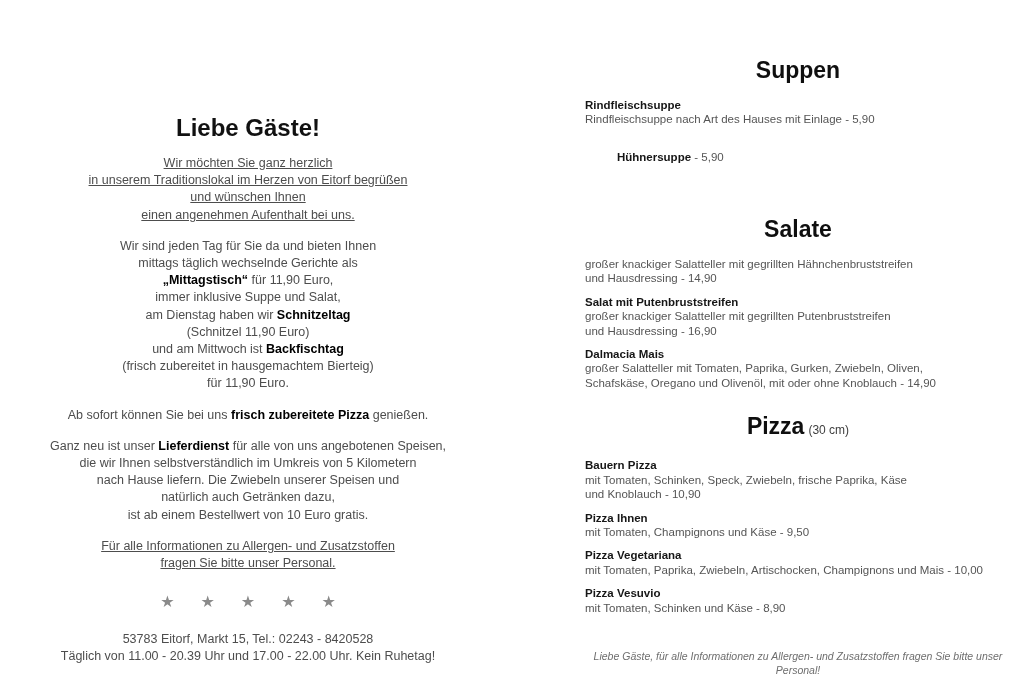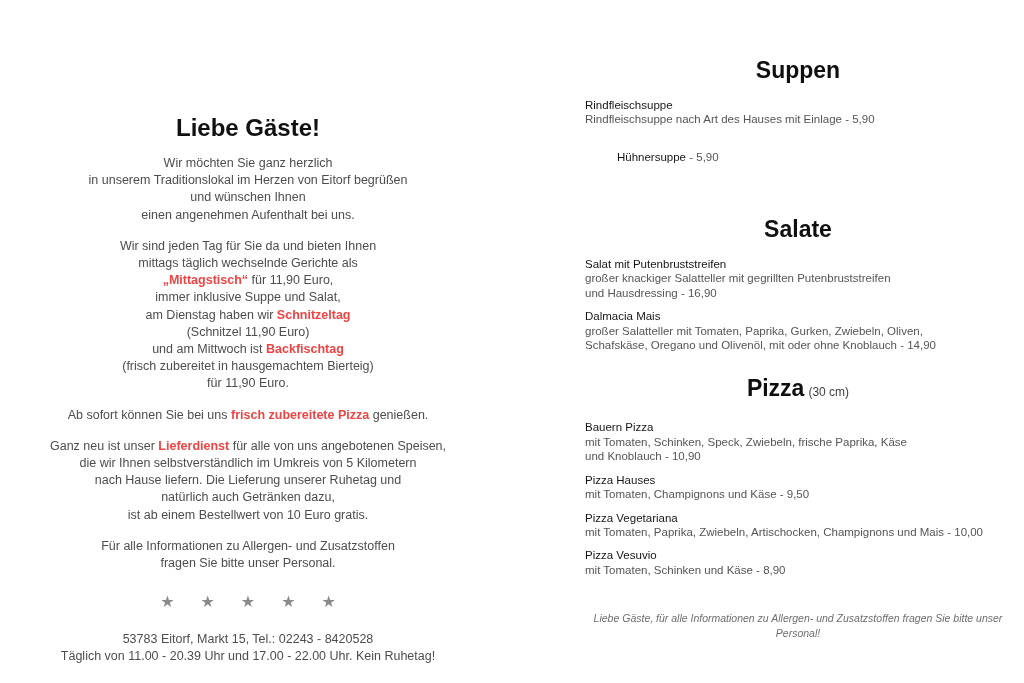--- a/index.html
+++ b/index.html
@@ -16,41 +16,41 @@
     position: absolute; left: 22px; top: 12px; width: 452px;
     padding-top: 103px;
     text-align: center;
     font-size: 12.5px; line-height: 17.2px; color: #4d4d4d;
   }
   .col-left .title {
     font-size: 24px; line-height: 26px; font-weight: 700; color: #111;
     margin: 0 0 9px 0;
   }
   .para { margin: 14px 0 0 0; }
-  .pre { white-space: pre; }
-  .b { font-weight: 700; color: #ef4444; }
+  .pre { white-space: pre; text-decoration: underline; }
+  .b { font-weight: 700; color: #000000; }
   .stars { margin-top: 21px; height: 18px; }
   .star { color: #8a8a8a; font-size: 16px; margin: 0 13px; }
   .contact { margin-top: 20px; }
 
   
   .col-right {
     position: absolute; left: 585px; top: 0; width: 426px;
     padding-top: 56px;
     font-size: 11.5px; line-height: 14.4px; color: #555;
   }
   .sec-title {
     font-size: 23px; line-height: 28px; font-weight: 700; color: #0f0f0f;
     text-align: center; margin: 0 0 14px 0;
   }
   .sec-salate .sec-title { margin-top: 36px; }
   .sec-pizza  .sec-title { margin-top: 22px; }
   .sec-title .suffix { font-size: 12px; font-weight: 400; color: #3f3f3f; margin-left: 4px; }
   .item { margin-bottom: 9px; }
-  .item-name { font-weight: 400; color: #161616; }
+  .item-name { font-weight: 700; color: #161616; }
   .item-desc { color: #555; white-space: pre; }
   .item-line { white-space: pre; }
   .menu-footer {
     margin-top: 34px; text-align: center;
     font-size: 10.5px; font-style: italic; color: #6e6e6e;
   }
 </style>
 </head>
 <body>
 
@@ -76,21 +76,21 @@
       <span>für 11,90 Euro.</span>
     </p>
 
     <p class="para">
       <span>Ab sofort können Sie bei uns </span><span class="b">frisch zubereitete Pizza</span><span> genießen.</span>
     </p>
 
     <p class="para">
       <span>Ganz neu ist unser </span><span class="b">Lieferdienst</span><span> für alle von uns angebotenen Speisen,</span><br>
       <span>die wir Ihnen selbstverständlich im Umkreis von 5 Kilometern</span><br>
-      <span>nach Hause liefern. Die Lieferung unserer Ruhetag und</span><br>
+      <span>nach Hause liefern. Die Zwiebeln unserer Speisen und</span><br>
       <span>natürlich auch Getränken dazu,</span><br>
       <span>ist ab einem Bestellwert von 10 Euro gratis.</span>
     </p>
 
     <p class="para pre">Für alle Informationen zu Allergen- und Zusatzstoffen
 fragen Sie bitte unser Personal.</p>
 
     <div class="stars">
       <span class="star">★</span><span class="star">★</span><span class="star">★</span><span class="star">★</span><span class="star">★</span>
     </div>
@@ -112,20 +112,22 @@
       <div class="item">
         <div class="item-line">
           <span class="item-name">Hühnersuppe</span><span class="item-desc"> - 5,90</span>
         </div>
       </div>
     </div>
 
     <div class="sec sec-salate">
       <h2 class="sec-title">Salate</h2>
       <div class="item">
+        <div class="item-desc">großer knackiger Salatteller mit gegrillten Hähnchenbruststreifen
+und Hausdressing - 14,90</div>
       </div>
       <div class="item">
         <div class="item-name">Salat mit Putenbruststreifen</div>
         <div class="item-desc">großer knackiger Salatteller mit gegrillten Putenbruststreifen
 und Hausdressing - 16,90</div>
       </div>
       <div class="item">
         <div class="item-name">Dalmacia Mais</div>
         <div class="item-desc">großer Salatteller mit Tomaten, Paprika, Gurken, Zwiebeln, Oliven,
 Schafskäse, Oregano und Olivenöl, mit oder ohne Knoblauch - 14,90</div>
@@ -135,21 +137,21 @@
     <div class="sec sec-pizza">
       <h2 class="sec-title">
         <span>Pizza</span><span class="suffix">(30 cm)</span>
       </h2>
       <div class="item">
         <div class="item-name">Bauern Pizza</div>
         <div class="item-desc">mit Tomaten, Schinken, Speck, Zwiebeln, frische Paprika, Käse
 und Knoblauch - 10,90</div>
       </div>
       <div class="item">
-        <div class="item-name">Pizza Hauses</div>
+        <div class="item-name">Pizza Ihnen</div>
         <div class="item-desc">mit Tomaten, Champignons und Käse - 9,50</div>
       </div>
       <div class="item">
         <div class="item-name">Pizza Vegetariana</div>
         <div class="item-desc">mit Tomaten, Paprika, Zwiebeln, Artischocken, Champignons und Mais - 10,00</div>
       </div>
       <div class="item">
         <div class="item-name">Pizza Vesuvio</div>
         <div class="item-desc">mit Tomaten, Schinken und Käse - 8,90</div>
       </div>

